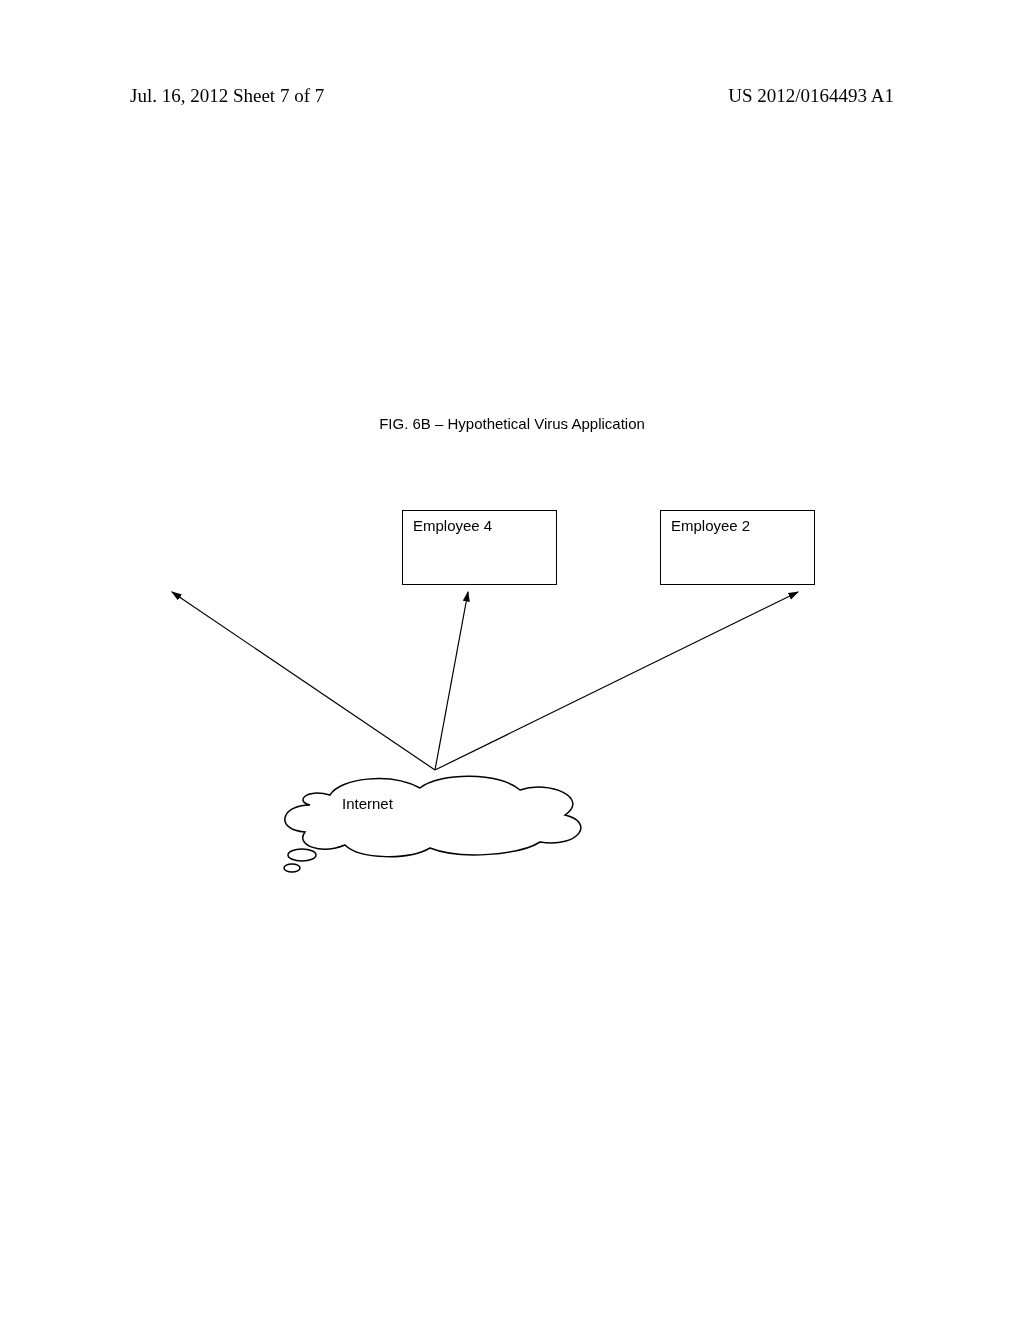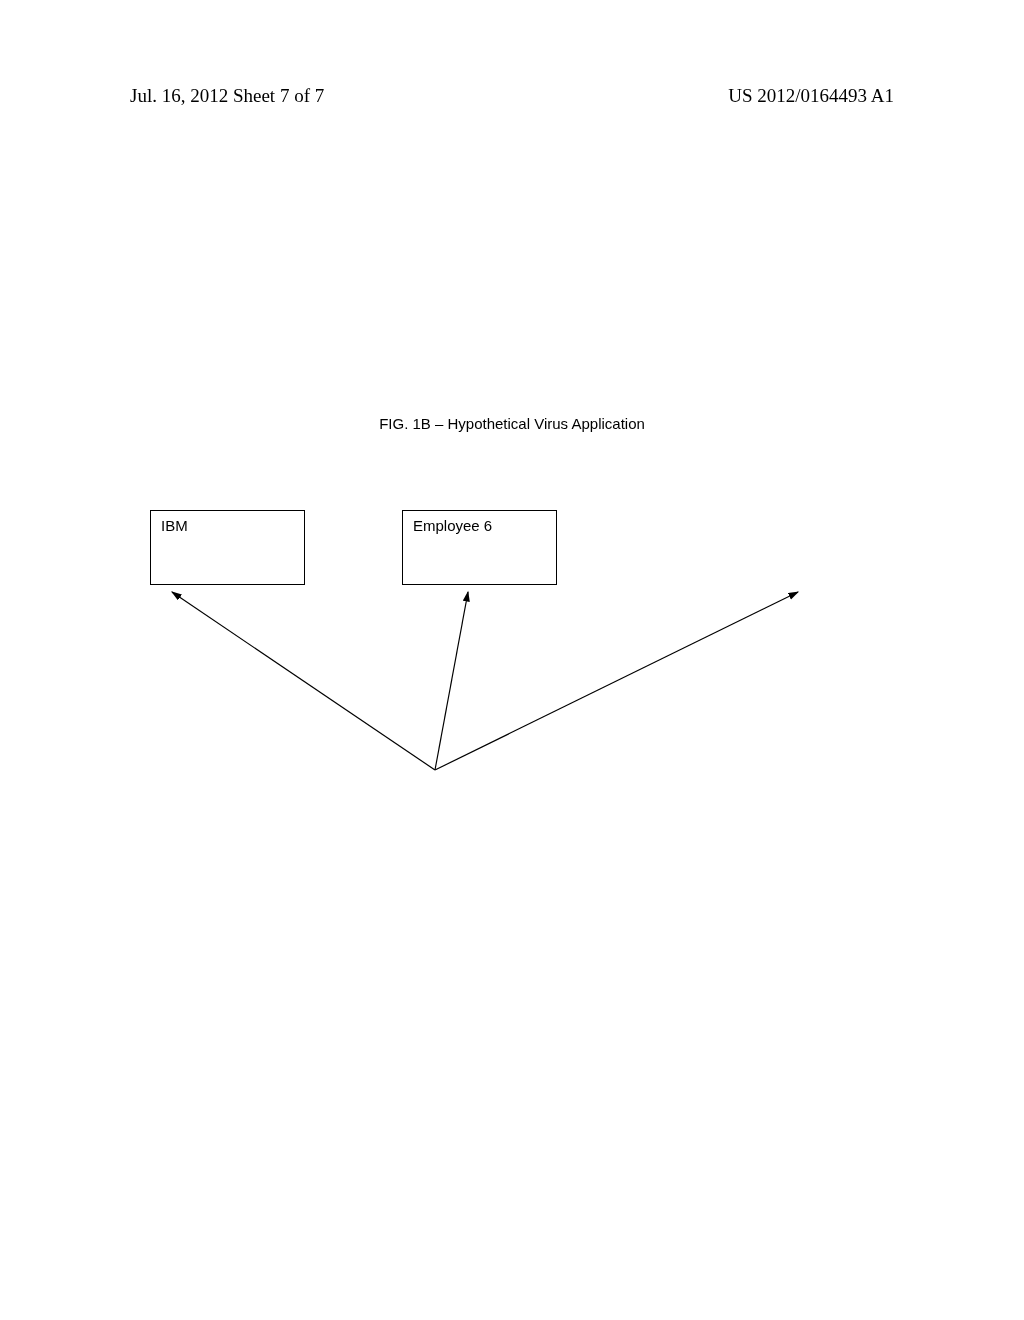--- a/index.html
+++ b/index.html
@@ -98,41 +98,59 @@
     }
   </style>
 </head>
 <body>
 
 <div class="header">
   <span class="header-center">Jul. 16, 2012   Sheet 7 of 7</span>
   <span class="header-right">US 2012/0164493 A1</span>
 </div>
 
-<div class="figure-caption">FIG. 1B – Hypothetical Virus Application</div>
+<div class="figure-caption">FIG. 6B – Hypothetical Virus Application</div>
 
 <div class="diagram-area">
 
-  <div class="box box-ibm">
-    <span>IBM</span>
+
+  <div class="box box-emp1">
+    <span>Employee 4</span>
   </div>
 
-  <div class="box box-emp1">
-    <span>Employee 6</span>
+  <div class="box box-emp2">
+    <span>Employee 2</span>
   </div>
-
 
   <svg class="connectors" viewBox="0 0 724 380">
     <defs>
       <marker id="arrow" markerWidth="10" markerHeight="10" refX="8" refY="3" orient="auto" markerUnits="strokeWidth">
         <path d="M0,0 L0,6 L9,3 z" fill="#000"></path>
       </marker>
     </defs>
 
     <line x1="285" y1="260" x2="22" y2="82" stroke="#000" stroke-width="1.2" marker-end="url(#arrow)"></line>
 
     <line x1="285" y1="260" x2="318" y2="82" stroke="#000" stroke-width="1.2" marker-end="url(#arrow)"></line>
 
     <line x1="285" y1="260" x2="648" y2="82" stroke="#000" stroke-width="1.2" marker-end="url(#arrow)"></line>
   </svg>
 
+  <div class="cloud-container">
+    <svg width="330" height="120" viewBox="0 0 330 120">
+      <path d="M 40 45
+               C 10 45, 5 70, 35 72
+               C 25 85, 50 95, 75 85
+               C 90 100, 140 100, 160 88
+               C 190 100, 250 95, 270 82
+               C 310 88, 325 62, 295 55
+               C 320 38, 280 20, 250 30
+               C 230 12, 170 12, 150 28
+               C 120 12, 70 18, 60 35
+               C 35 28, 25 42, 40 45 Z" fill="none" stroke="#000" stroke-width="1.5"></path>
+
+      <ellipse cx="32" cy="95" rx="14" ry="6" fill="none" stroke="#000" stroke-width="1.5"></ellipse>
+      <ellipse cx="22" cy="108" rx="8" ry="4" fill="none" stroke="#000" stroke-width="1.5"></ellipse>
+    </svg>
+    <span class="cloud-label">Internet</span>
+  </div>
 
 </div>
 
 </body></html>

